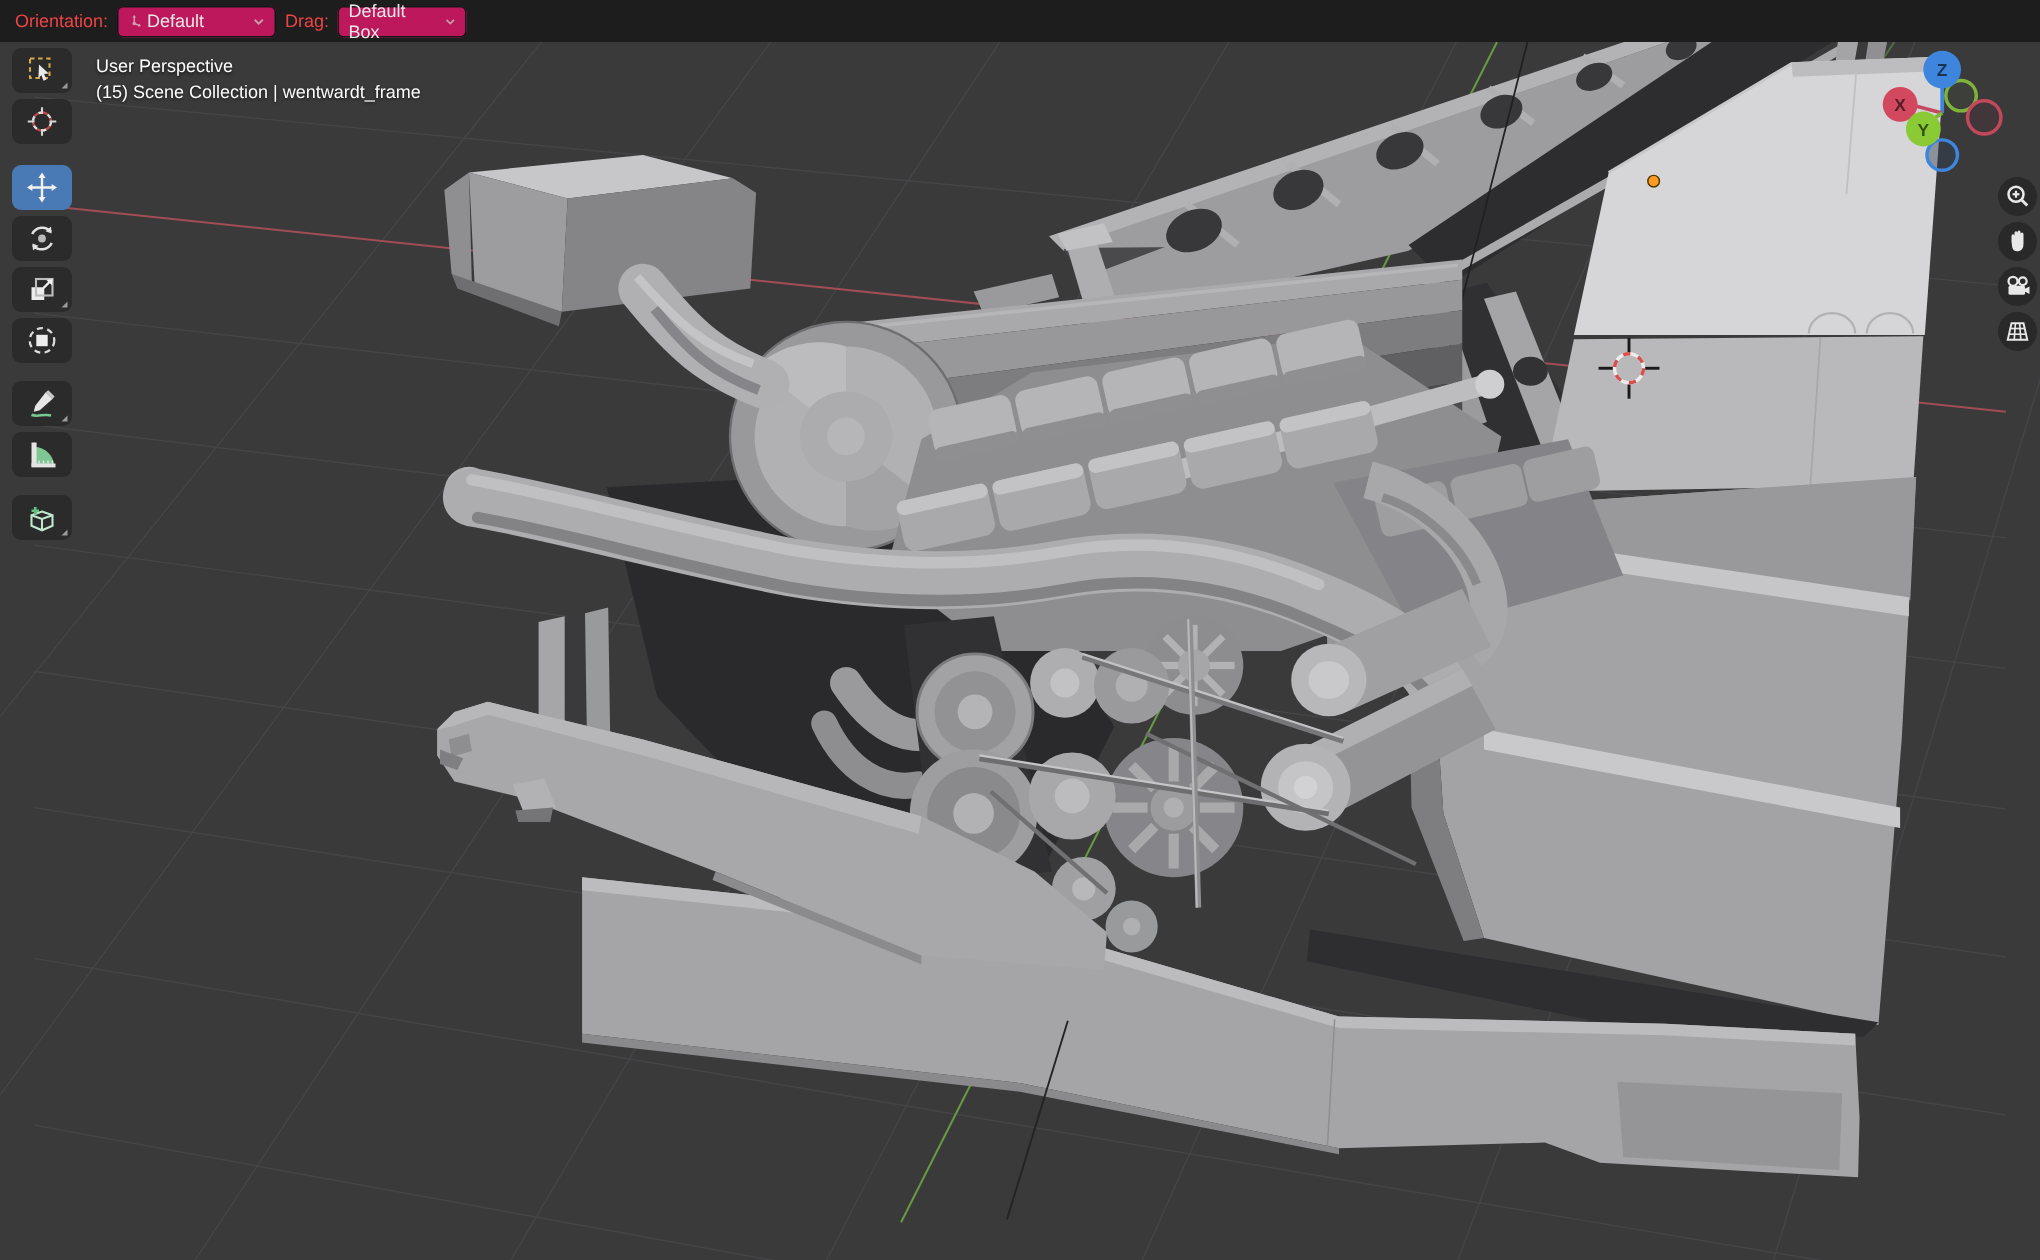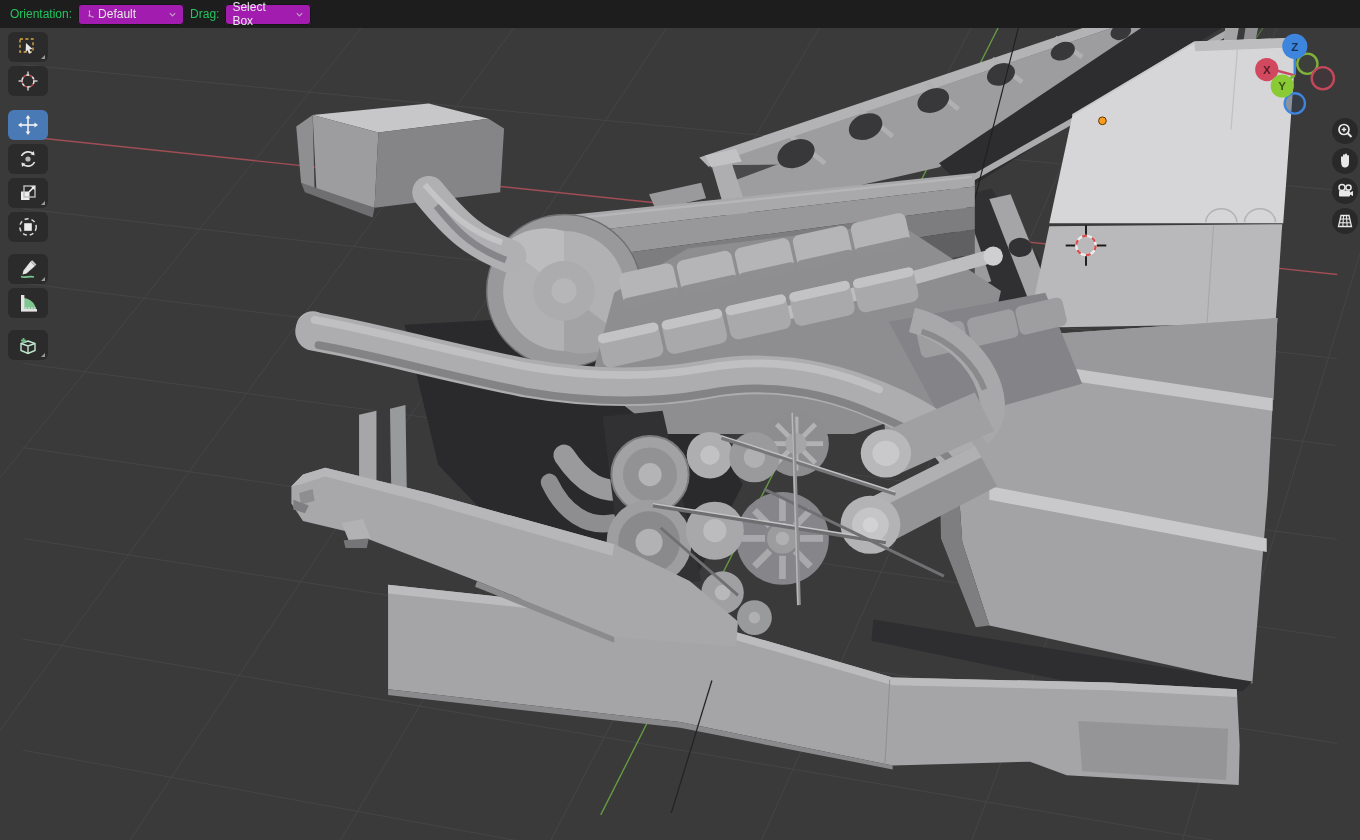--- a/index.html
+++ b/index.html
@@ -1,20 +1,20 @@
 <!DOCTYPE html>
 <html><head>
 <meta charset="utf-8">
 <style>
   html,body{margin:0;padding:0;width:1360px;height:840px;overflow:hidden;background:#1d1d1d;
     font-family:"Liberation Sans",sans-serif;-webkit-font-smoothing:antialiased;}
   
   #topbar{position:absolute;left:0;top:0;width:1360px;height:28px;background:#1d1d1d;display:flex;align-items:center;}
-  .tb-label{color:#22c55e;font-size:12px;margin-left:10px;}
-  .dropdown{height:21px;background:#a21caf;border-radius:4px;display:flex;align-items:center;
+  .tb-label{color:#ef4444;font-size:12px;margin-left:10px;}
+  .dropdown{height:21px;background:#be185d;border-radius:4px;display:flex;align-items:center;
     padding:0 7px;margin-left:6px;color:#e8e8e8;font-size:12px;cursor:default;box-shadow:0 0 0 1px #161616 inset;}
   .dropdown .dd-text{margin:0 6px 0 4px;}
   .chev{width:9px;height:9px;opacity:.75;}
   
   #viewport{position:absolute;left:0;top:28px;width:1360px;height:812px;background:#3a3a3b;}
   #scene{position:absolute;left:0;top:0;}
   
   #overlay-text{position:absolute;left:64px;top:8px;color:#fff;font-size:12px;line-height:17px;
     text-shadow:0 1px 2px rgba(0,0,0,.6);pointer-events:none;}
   #overlay-text .l2{color:#fdfdfd;}
@@ -42,21 +42,21 @@
         <path d="M9.5 7 L11 9 L8.5 9.6Z" fill="#cfcfcf"></path>
       <circle cx="5.5" cy="7" r="1.4" fill="#cfcfcf"></circle>
     </svg>
     <span class="dd-text">Default</span>
     <svg class="chev" viewBox="0 0 10 10" style="margin-left:auto">
       <path d="M2 3.5 L5 6.5 L8 3.5" fill="none" stroke="#c9c9c9" stroke-width="1.4"></path>
     </svg>
   </div>
   <span class="tb-label" style="margin-left:6px">Drag:</span>
   <div class="dropdown" style="width:72px">
-    <span class="dd-text" style="margin-left:0">Select Box</span>
+    <span class="dd-text" style="margin-left:0">Default Box</span>
     <svg class="chev" viewBox="0 0 10 10" style="margin-left:auto">
       <path d="M2 3.5 L5 6.5 L8 3.5" fill="none" stroke="#c9c9c9" stroke-width="1.4"></path>
     </svg>
   </div>
 </div>
 
 <div id="viewport">
 
 <svg id="scene" width="1360" height="812" viewBox="0 28 1360 840">
 
@@ -388,20 +388,24 @@
       <circle cx="1287" cy="71" r="12" fill="#d2495f"></circle>
       <text x="1287" y="75.5" font-size="12" font-weight="bold" fill="rgba(0,0,0,0.6)" text-anchor="middle">X</text>
     </g>
     <g>
       <circle cx="1303" cy="88" r="12" fill="#8acb35"></circle>
       <text x="1303" y="92.5" font-size="12" font-weight="bold" fill="rgba(0,0,0,0.6)" text-anchor="middle">Y</text>
     </g>
   </g>
 </svg>
 
+<div id="overlay-text">
+  <div>User Perspective</div>
+  <div class="l2">(15) Scene Collection | wentwardt_frame</div>
+</div>
 
 <div id="toolbar">
   <div class="tool-btn more" style="top:0">
     <svg width="22" height="22" viewBox="0 0 22 22">
       <rect x="3" y="3" width="13" height="13" fill="none" stroke="#d9a847" stroke-width="1.4" stroke-dasharray="3 2.4"></rect>
       <path d="M9 7 L15.5 13 L12.4 13.4 L14 17 L12 17.8 L10.6 14.2 L8.6 16 Z" fill="#e8e8e8"></path>
     </svg>
   </div>
   <div class="tool-btn" style="top:34px">
     <svg width="22" height="22" viewBox="0 0 22 22">

